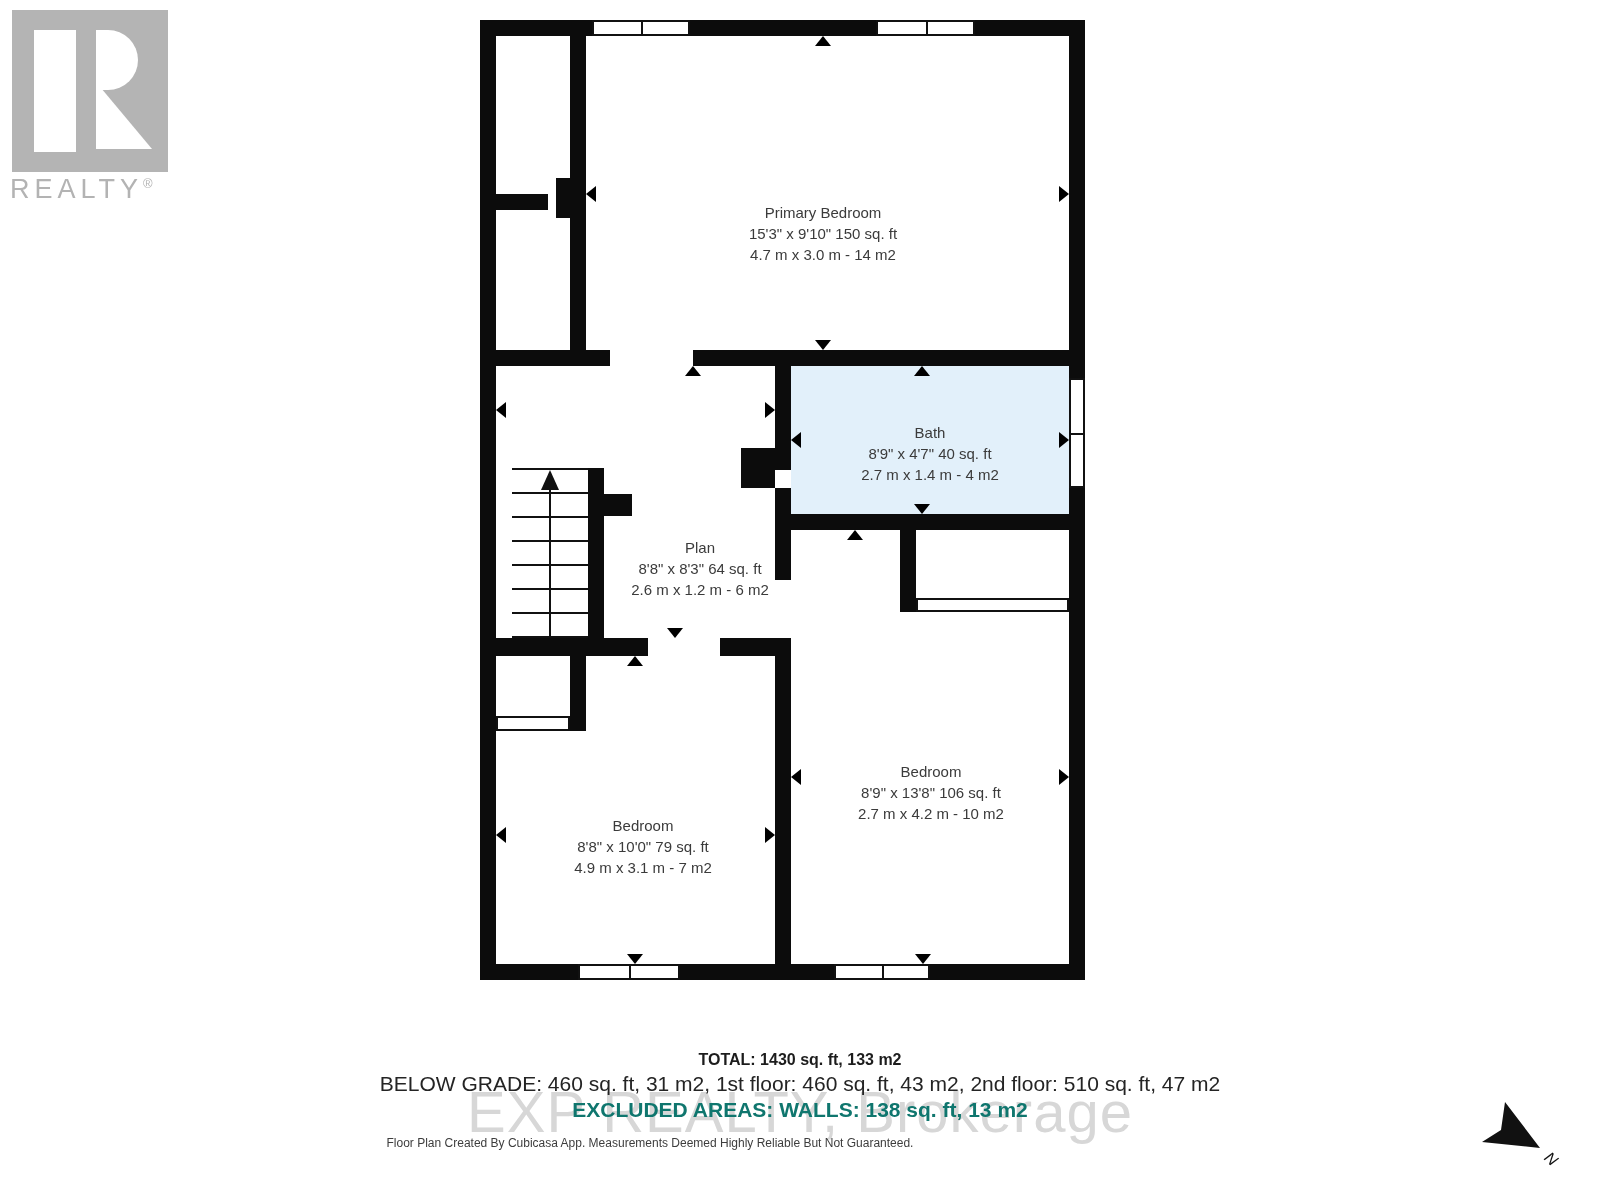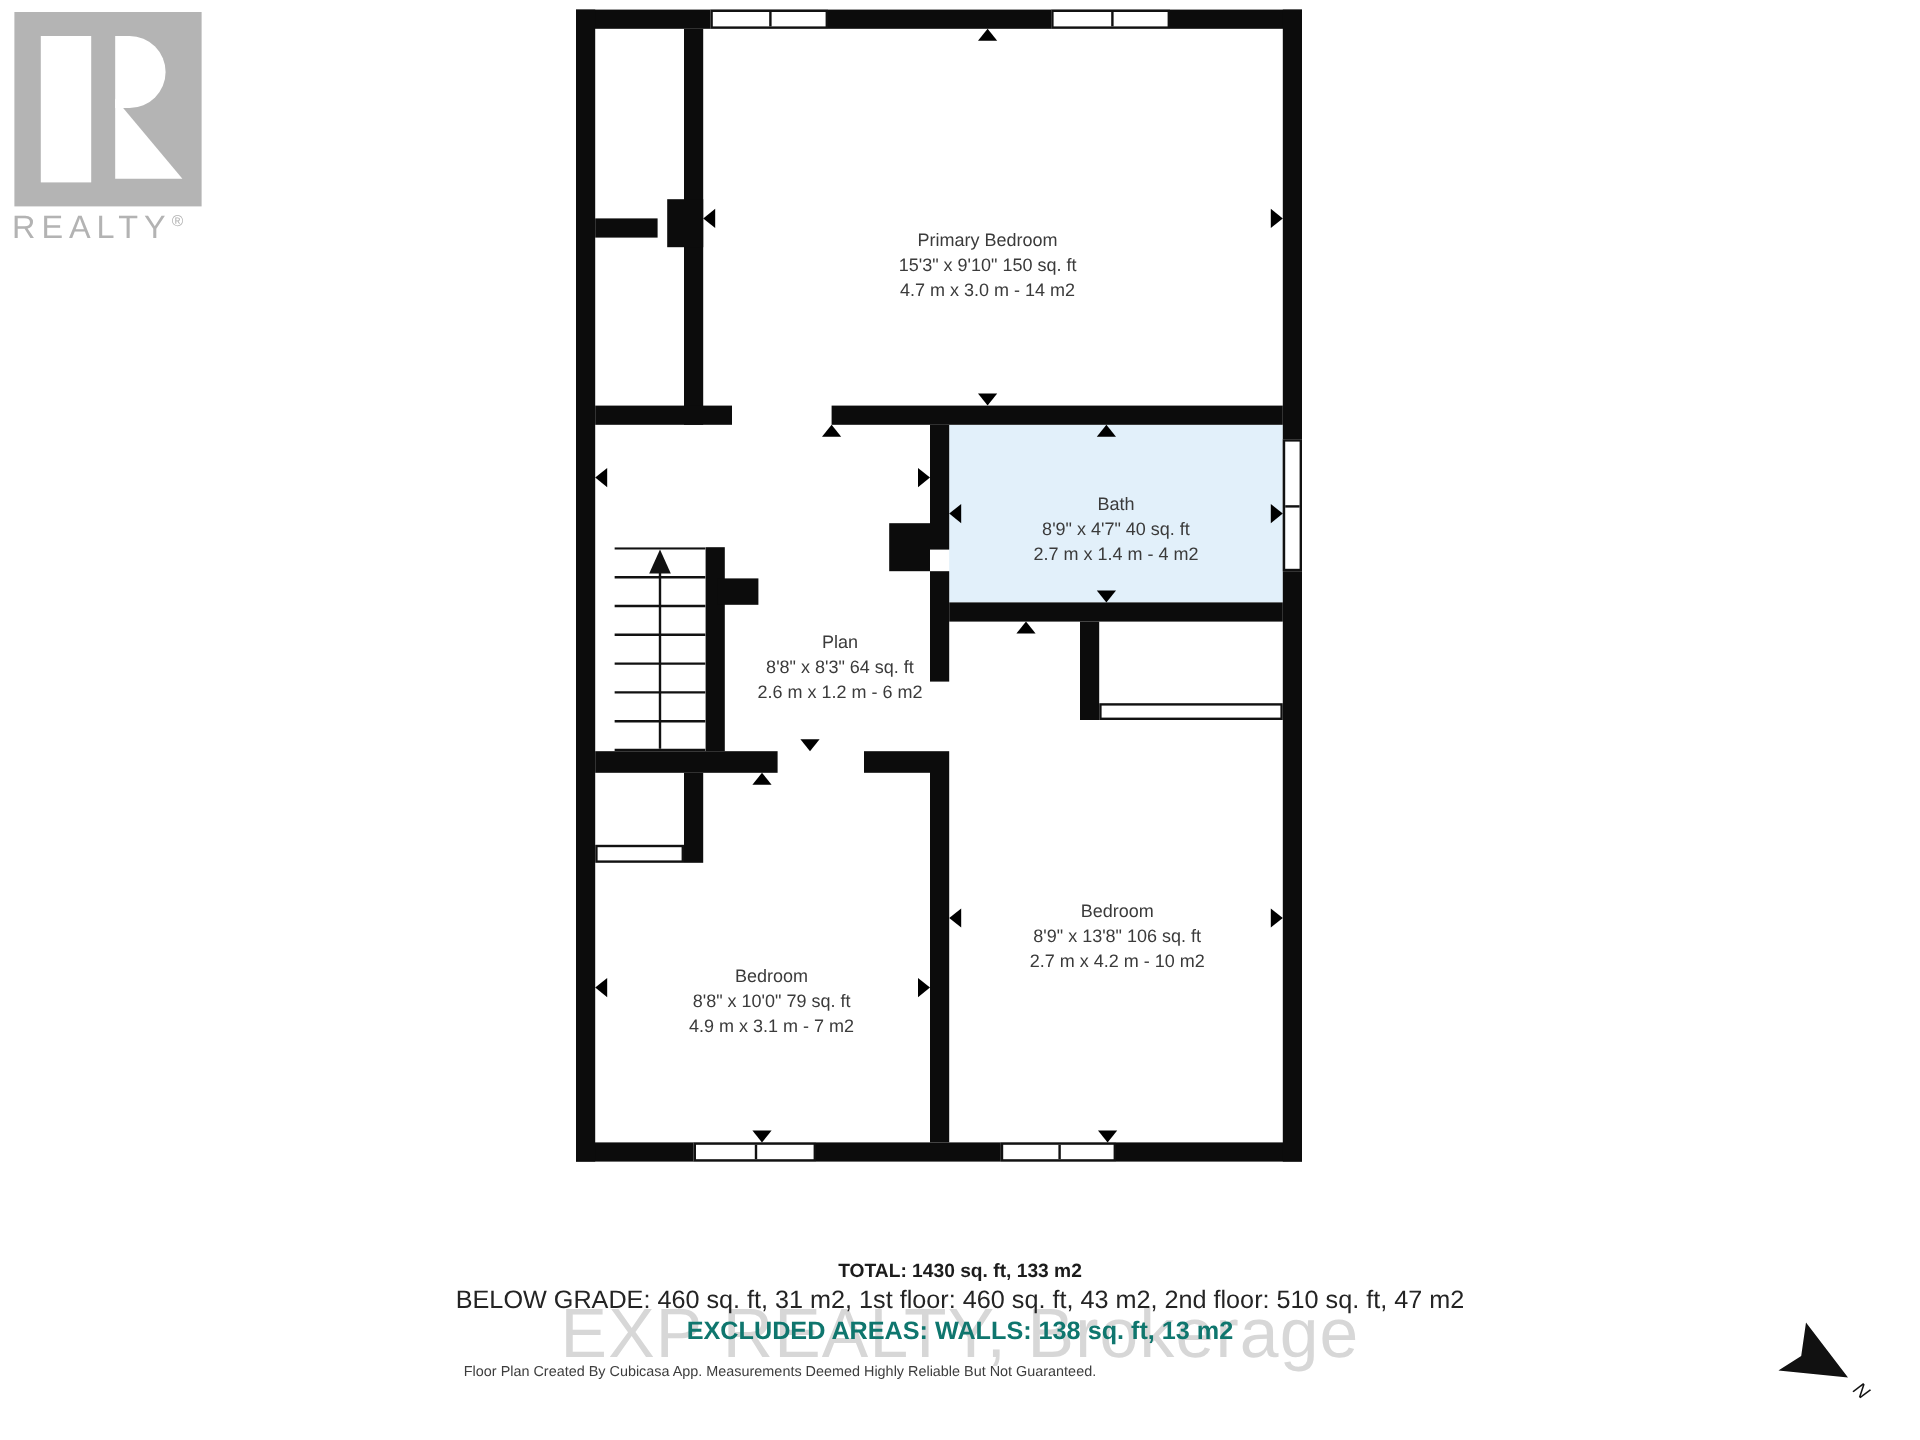--- a/index.html
+++ b/index.html
@@ -17,21 +17,21 @@
   
   .tri{position:absolute;width:0;height:0;border-style:solid;}
   .tri-up{border-left:8px solid transparent;border-right:8px solid transparent;border-bottom:10px solid #000;border-top:0;}
   .tri-down{border-left:8px solid transparent;border-right:8px solid transparent;border-top:10px solid #000;border-bottom:0;}
   .tri-left{border-top:8px solid transparent;border-bottom:8px solid transparent;border-right:10px solid #000;border-left:0;}
   .tri-right{border-top:8px solid transparent;border-bottom:8px solid transparent;border-left:10px solid #000;border-right:0;}
   
   .room-label{position:absolute;transform:translateX(-50%);text-align:center;color:#3b3b3b;font-size:15px;line-height:21px;white-space:nowrap;}
   .room-label .rname{display:block;}
   
-  #plan{position:absolute;left:480px;top:8px;width:534px;height:960px;padding-left:12px;}
+  #plan{position:absolute;left:480px;top:20px;width:534px;height:960px;padding-left:12px;}
   
   #logo-box{position:absolute;left:12px;top:10px;width:156px;height:162px;background:#b4b4b4;}
   #logo-word{position:absolute;left:10px;top:174px;width:190px;font-size:27px;letter-spacing:5px;color:#b3b3b3;font-weight:400;}
   #logo-word sup{font-size:13px;letter-spacing:0;}
   
   #watermark{position:absolute;top:1078px;left:50%;transform:translateX(-50%);font-size:58px;color:#d7d7d7;letter-spacing:1px;white-space:nowrap;z-index:0;font-weight:400;}
   #summary{position:absolute;left:0;top:1051px;width:1600px;text-align:center;z-index:1;color:#1c1c1c;}
   #summary .total{font-size:16px;font-weight:700;margin:0 0 3px 0;}
   #summary .line2{font-size:21px;font-weight:500;margin:0 0 2px 0;color:#242424;}
   #summary .line3{font-size:21px;font-weight:700;margin:0;color:#0f766e;}

